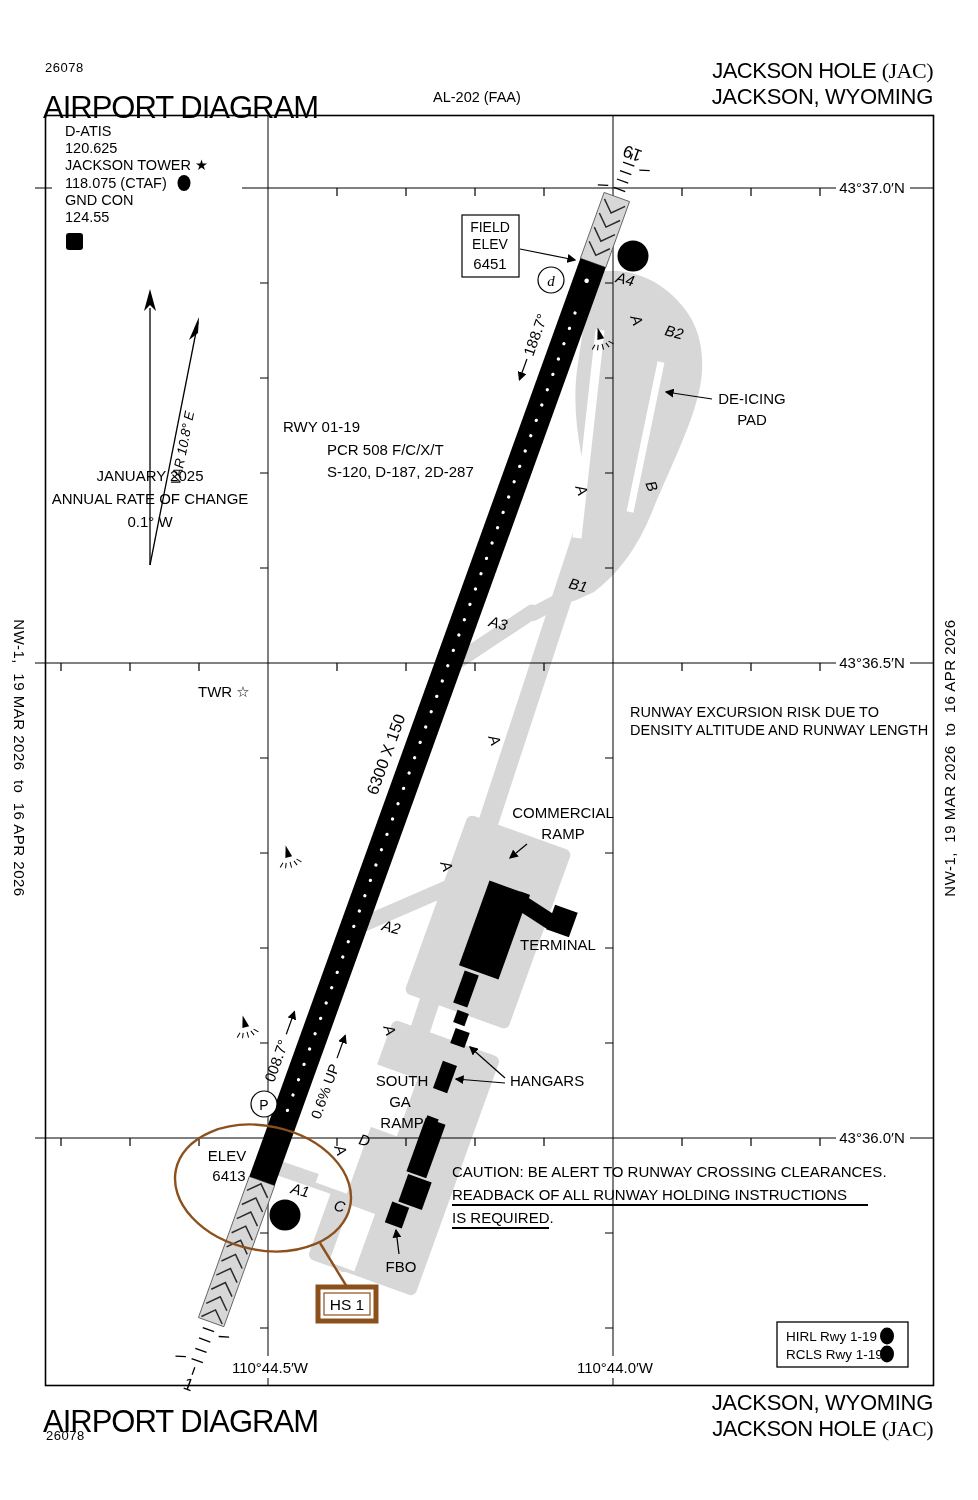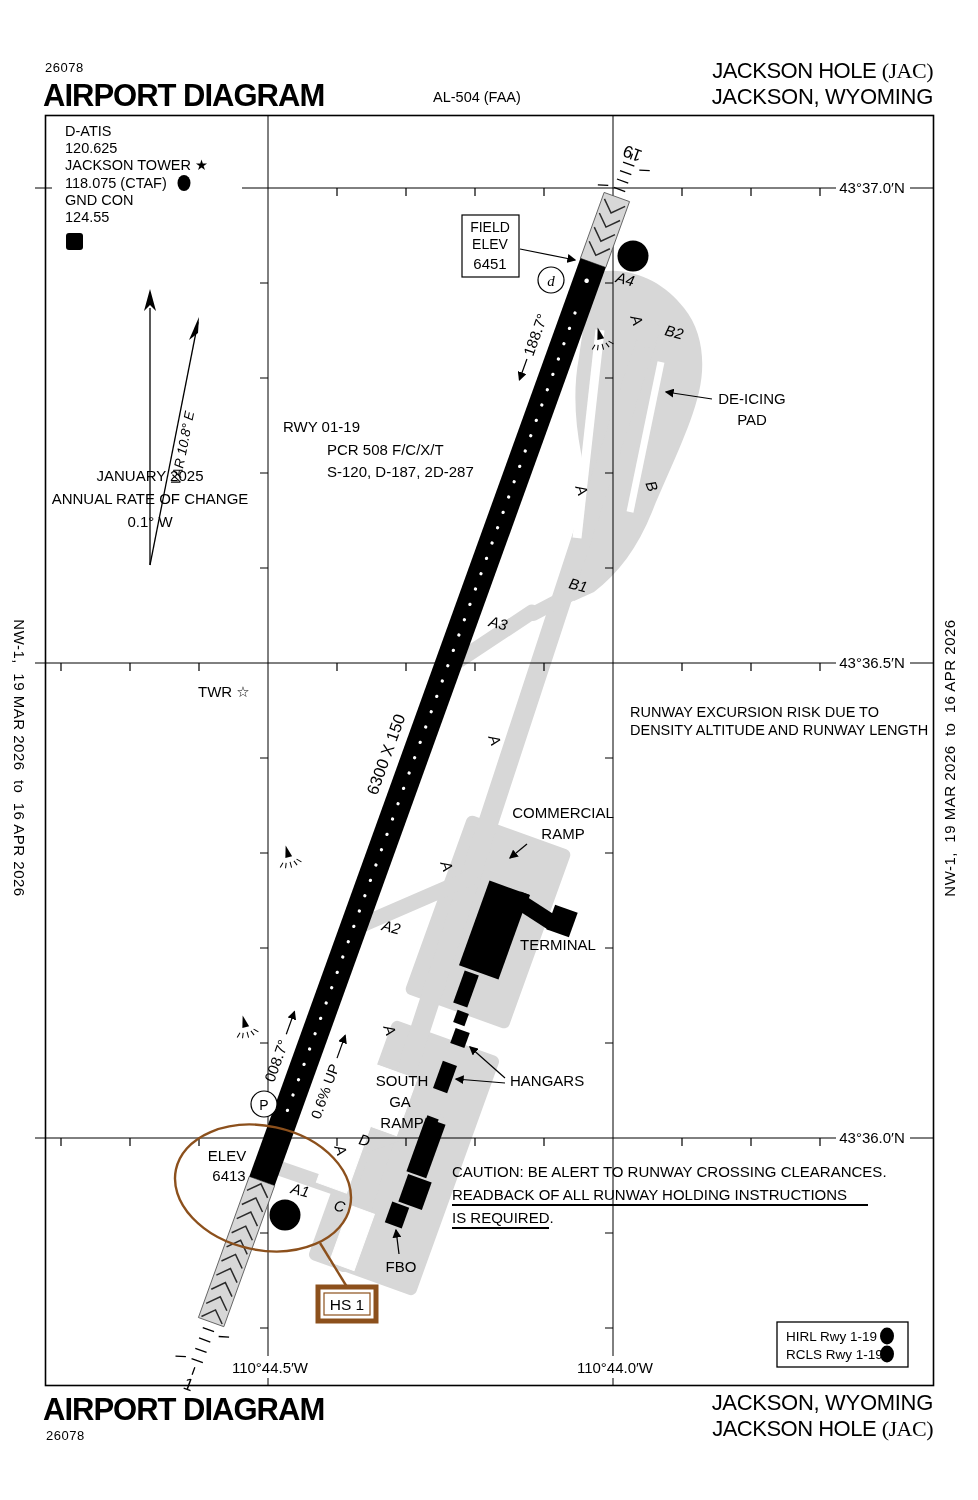--- a/index.html
+++ b/index.html
@@ -1,39 +1,39 @@
 <!DOCTYPE html>
 <html><head>
 <meta charset="utf-8">
 <style>
   html,body{margin:0;padding:0;background:#fff;}
   .page{position:relative;width:978px;height:1500px;background:#fff;overflow:hidden;
         font-family:"Liberation Sans",sans-serif;color:#000;}
   .abs{position:absolute;white-space:nowrap;}
   .chart-num{font-size:13px;letter-spacing:0.5px;}
-  .big-title{font-size:31px;letter-spacing:-1px;font-weight:700;}
+  .big-title{font-size:31px;letter-spacing:-1px;font-weight:400;margin-top:12px;}
   .al-ref{font-size:14.5px;}
   .apt-line{font-size:22px;letter-spacing:-0.5px;}
   .city-line{font-size:22px;letter-spacing:-0.3px;}
   .serif{font-family:"Liberation Serif",serif;}
   .right-align{text-align:right;}
   .v-note{font-size:15px;letter-spacing:0.5px;white-space:pre;}
   .v-left{left:19px;top:758px;transform:translate(-50%,-50%) rotate(90deg);}
   .v-right{left:949px;top:758px;transform:translate(-50%,-50%) rotate(-90deg);}
   svg{position:absolute;left:0;top:0;font-family:"Liberation Sans",sans-serif;}
   svg text{fill:#000;}
 </style>
 </head>
 <body>
 
 <div class="page">
 
   <div class="abs chart-num" style="left:45px;top:60px;">26078</div>
   <div class="abs big-title" style="left:43px;top:78px;">AIRPORT DIAGRAM</div>
-  <div class="abs al-ref" style="left:433px;top:89px;">AL-504 (FAA)</div>
+  <div class="abs al-ref" style="left:433px;top:89px;">AL-202 (FAA)</div>
   <div class="abs right-align" style="right:45px;top:58px;">
     <div class="apt-line"><span>JACKSON HOLE</span> <span class="serif">(JAC)</span></div>
     <div class="city-line">JACKSON, WYOMING</div>
   </div>
 
   <div class="abs v-note v-left">NW-1,  19 MAR 2026  to  16 APR 2026</div>
   <div class="abs v-note v-right">NW-1,  19 MAR 2026  to  16 APR 2026</div>
 
   <div class="abs big-title" style="left:43px;top:1392px;">AIRPORT DIAGRAM</div>
   <div class="abs chart-num" style="left:46px;top:1428px;">26078</div>

